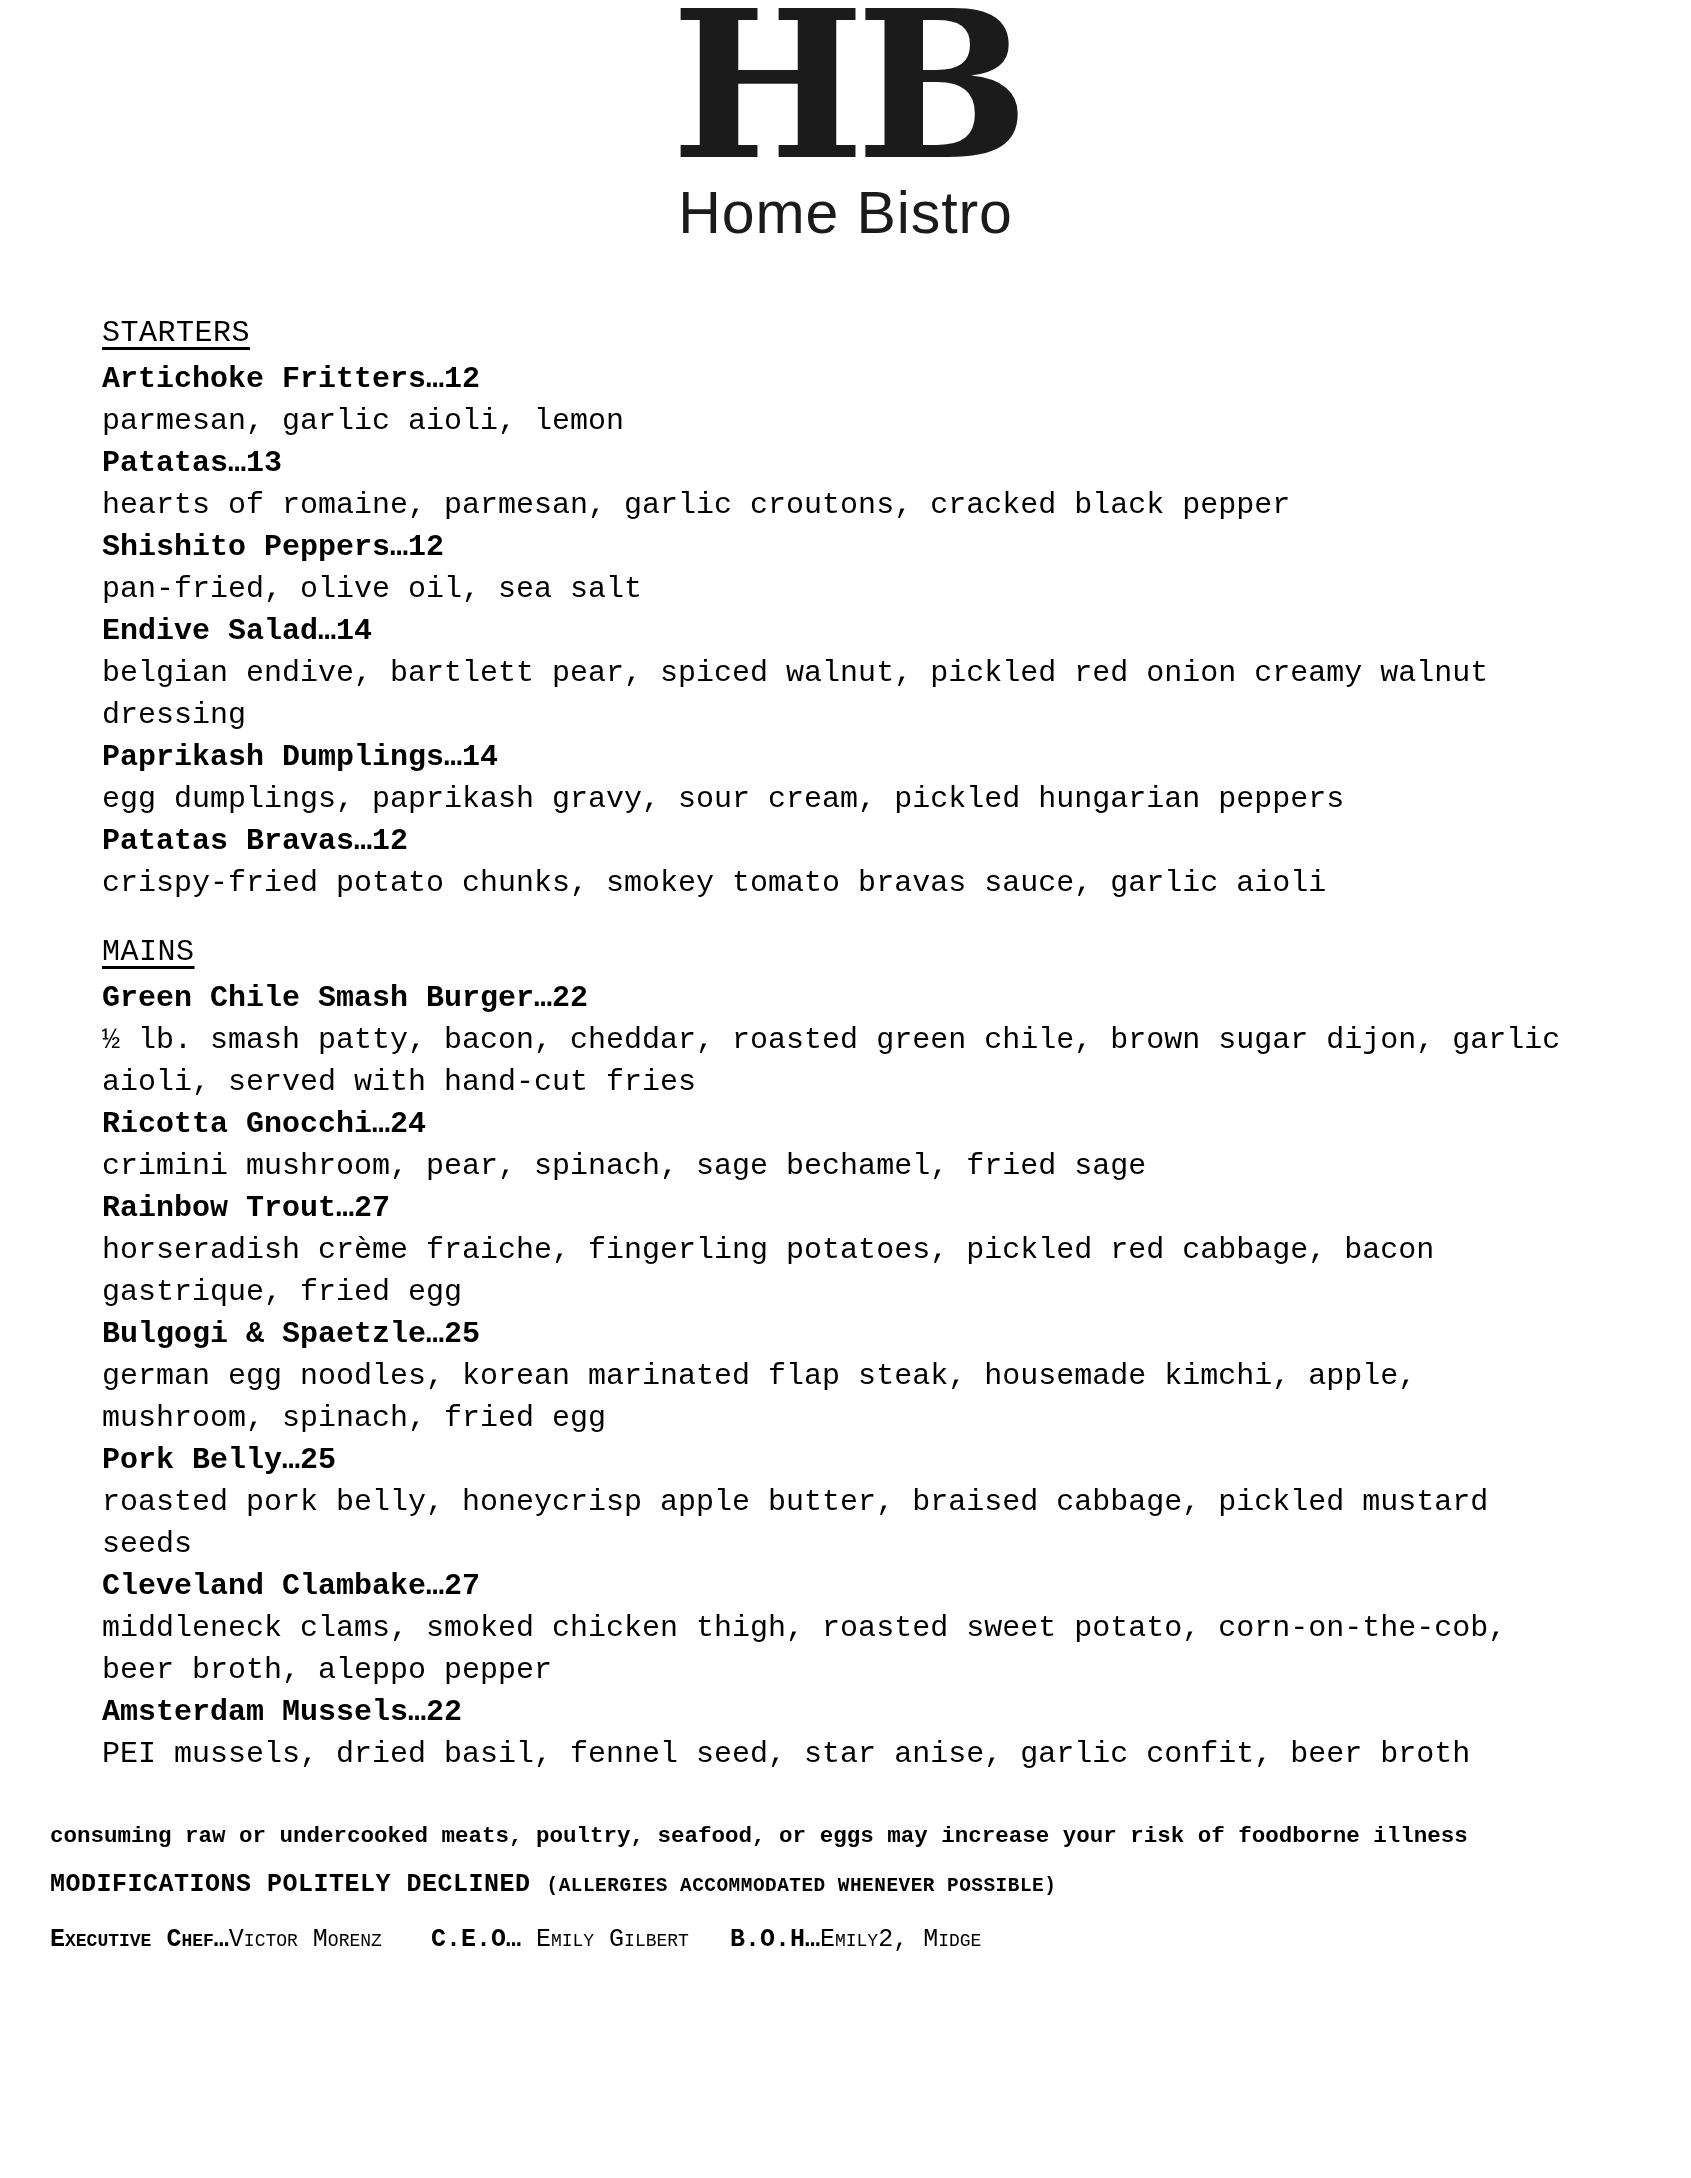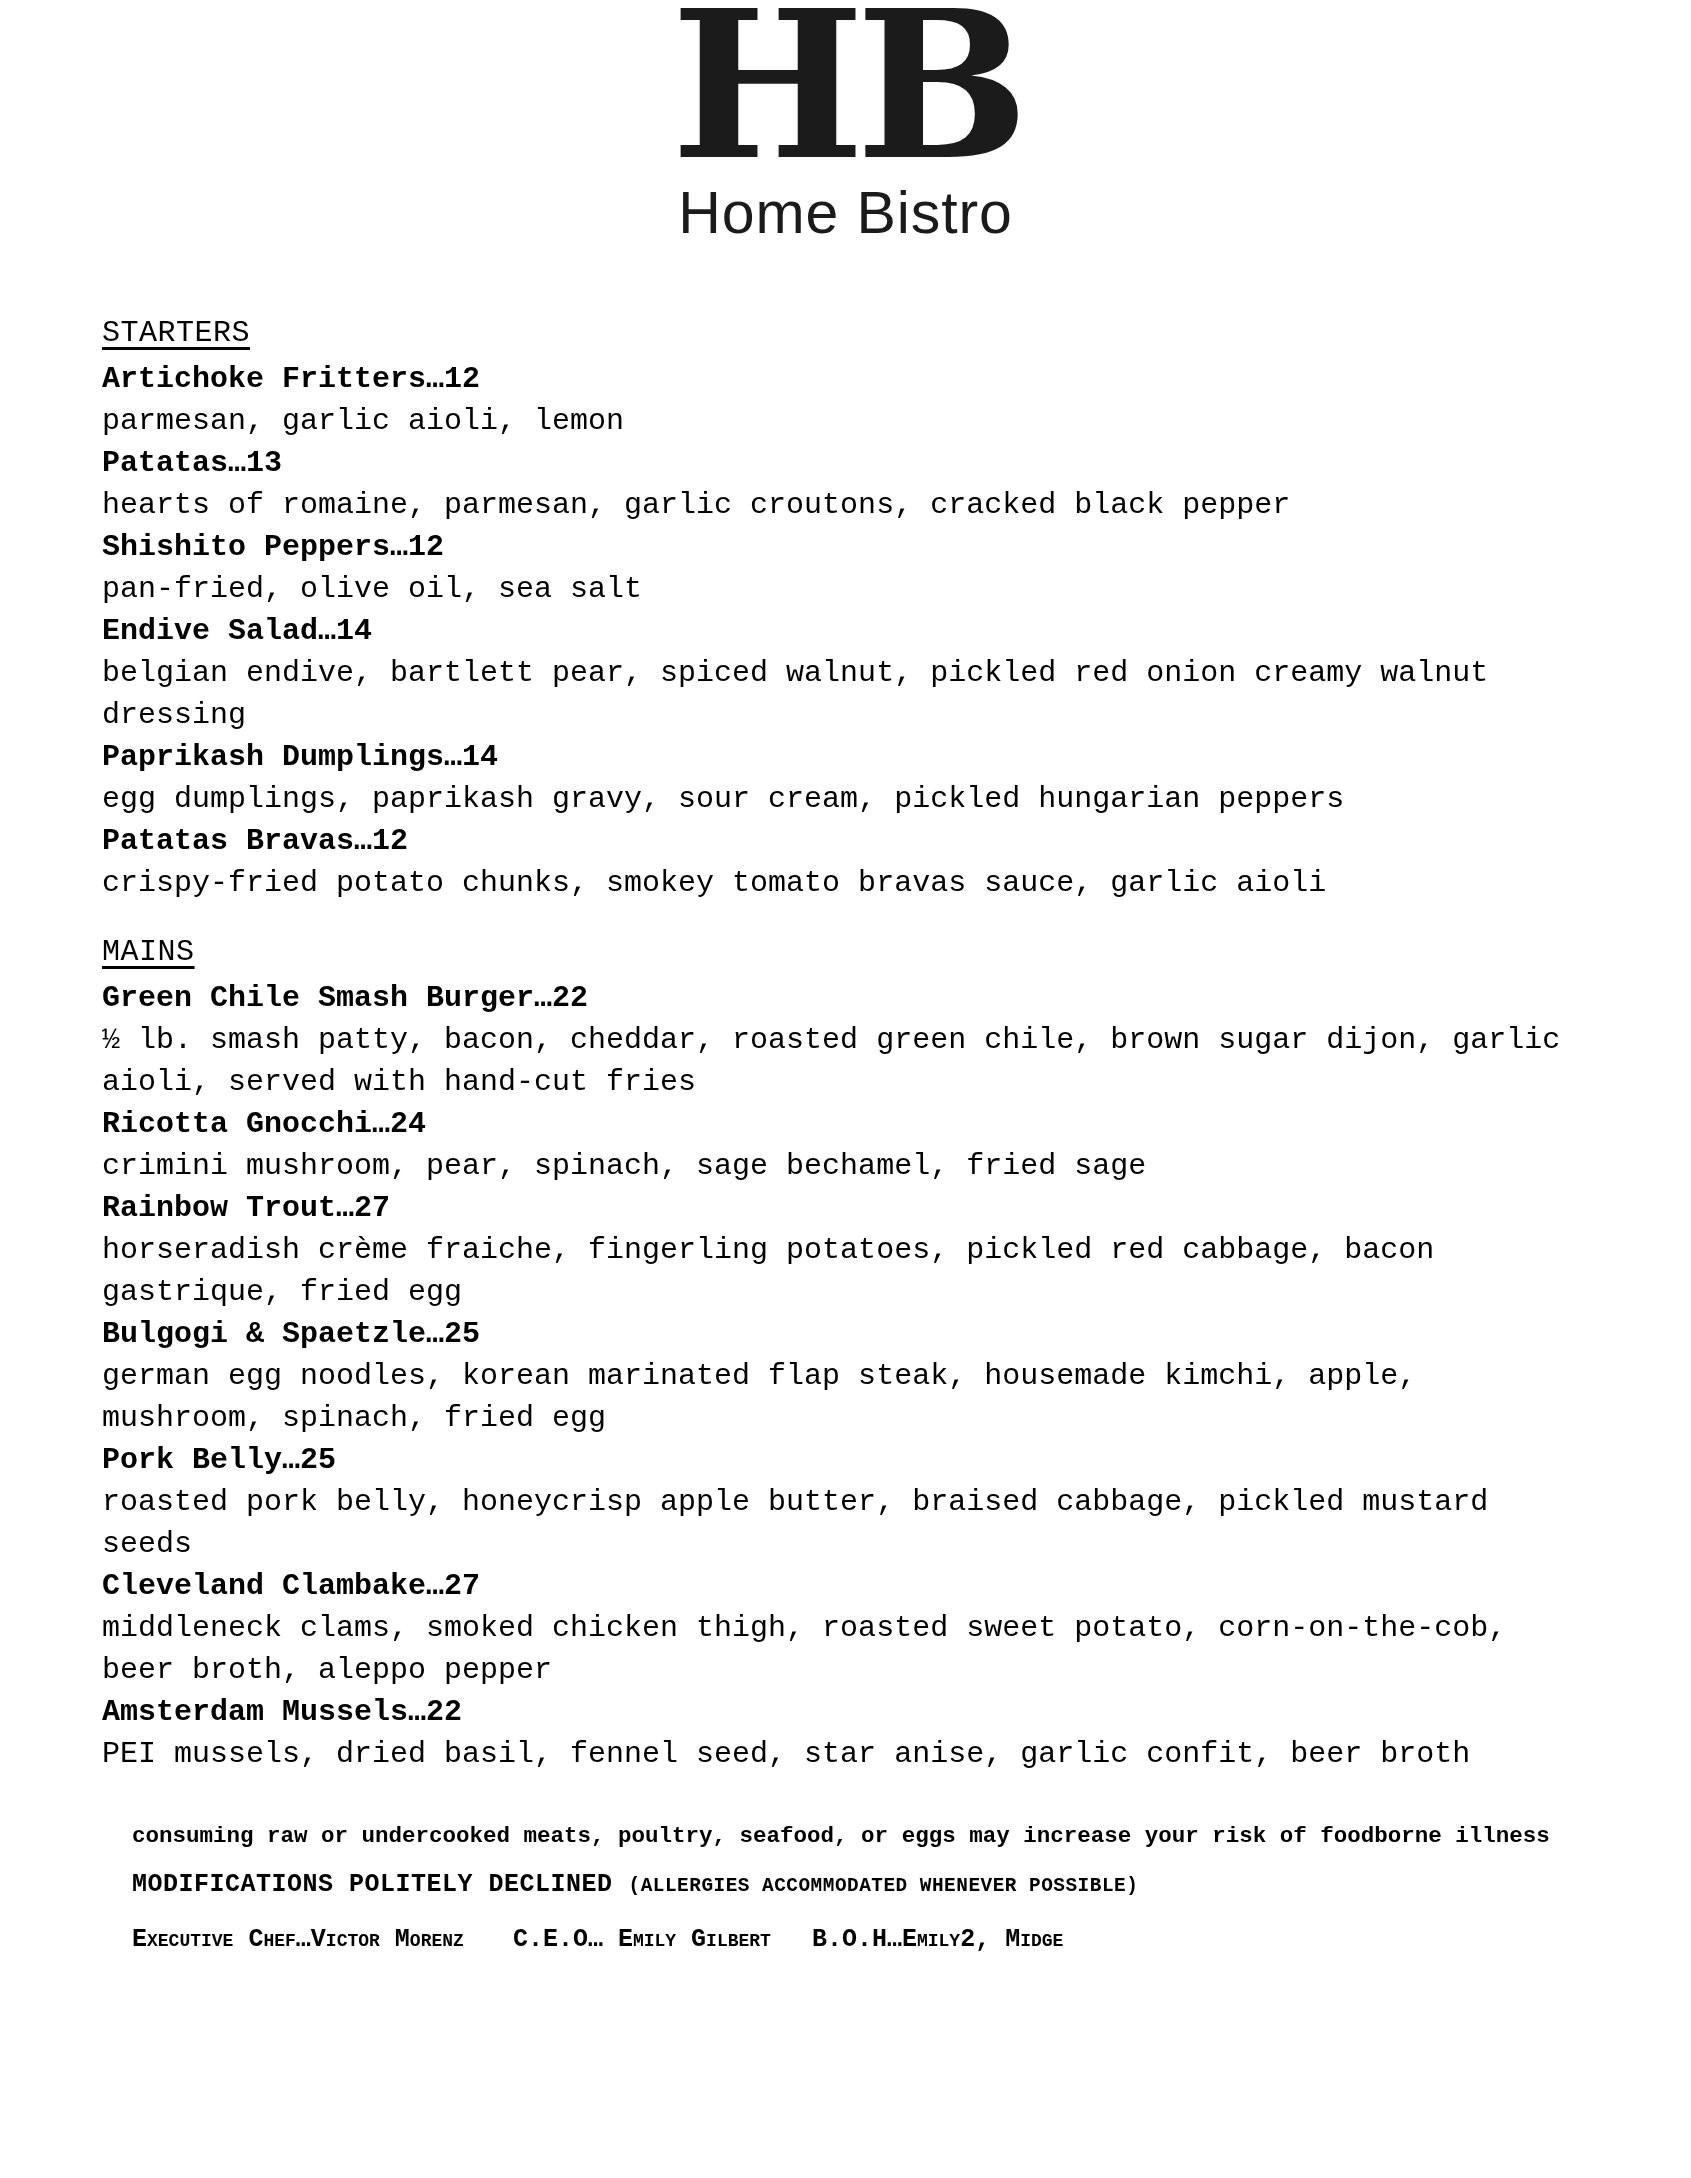--- a/index.html
+++ b/index.html
@@ -49,39 +49,39 @@
   .item-name-row {
     font-weight: 700;
     font-size: 30px;
     line-height: 42px;
   }
   .item-desc {
     font-size: 30px;
     line-height: 42px;
   }
   
-  .footer { padding-left: 92px; width: 1512px; margin-left: 40px; }
+  .footer { padding-left: 50px; width: 1512px; }
   .footer-disclaimer {
     margin-top: 40px;
     font-size: 22.5px;
     font-weight: 700;
     line-height: 42px;
   }
   .footer-policy-row { margin-top: 7.2px; line-height: 42px; }
   .footer-policy { font-size: 25px; font-weight: 700; letter-spacing: 0.5px; }
   .footer-policy-note { font-size: 19.4px; font-weight: 700; margin-left: 16px; letter-spacing: 0.5px; text-align: right; }
   .footer-staff-row {
     margin-top: 10.8px;
     line-height: 42px;
     font-size: 25px;
     font-variant: small-caps;
     white-space: pre-wrap;
   }
   .staff-title { font-weight: 700; }
-  .staff-name { font-weight: 700; }
+  .staff-name { font-weight: 400; }
   .staff-seg-gap-lg { margin-right: 49px; }
   .staff-seg-gap-md { margin-right: 41px; }
 </style>
 </head>
 <body>
 
 <div class="page">
 
   <div class="logo">
     <div class="logo-monogram">HB</div>

